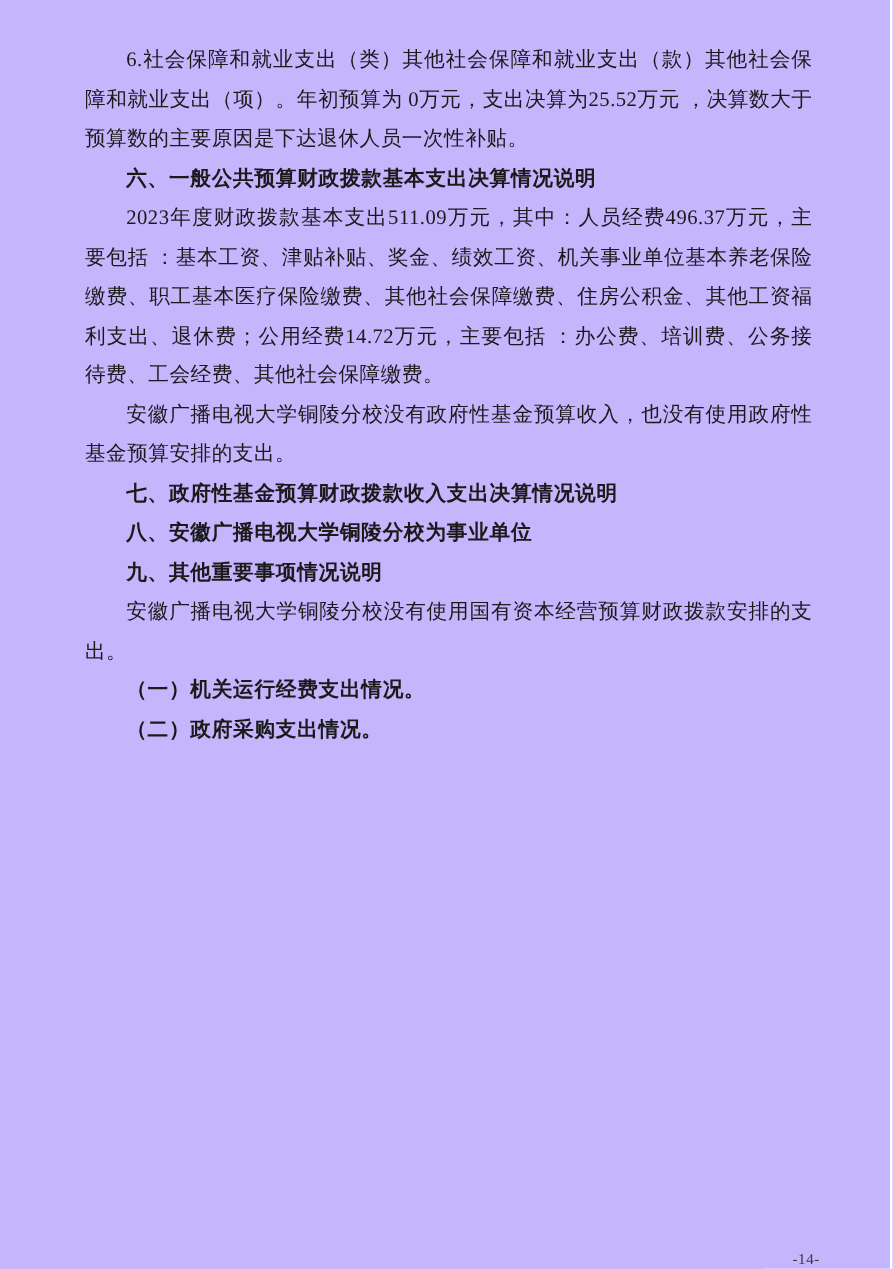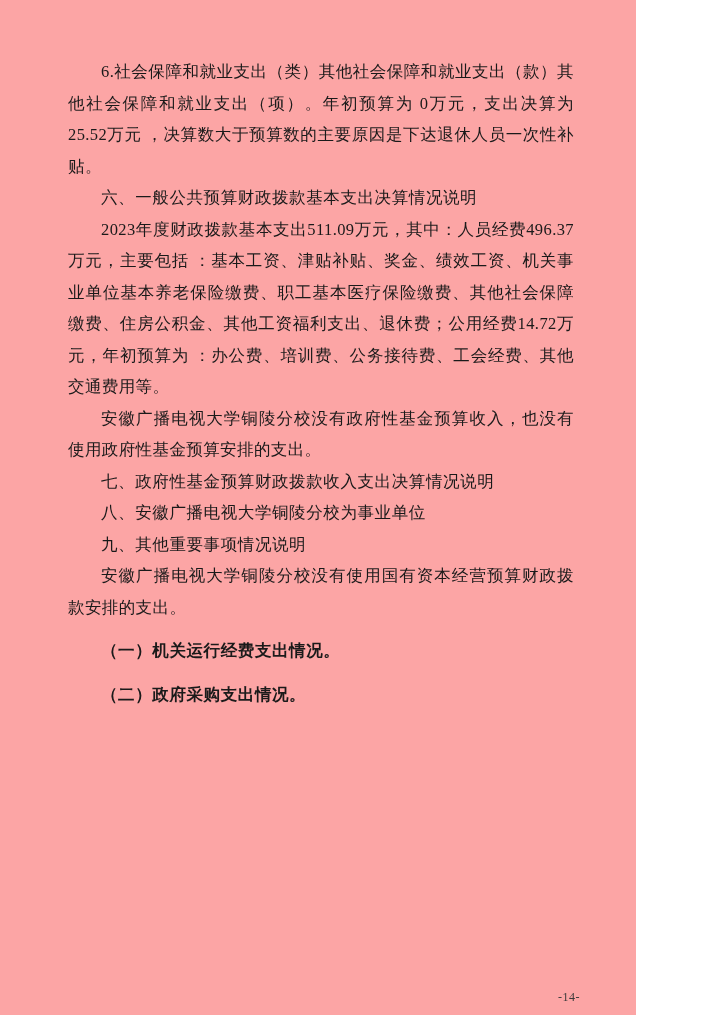--- a/index.html
+++ b/index.html
@@ -9,63 +9,62 @@
   body {
     width: 714px;
     height: 1015px;
     background: #ffffff;
     font-family: "Liberation Serif", serif;
     color: #1a1a1a;
     overflow: hidden;
   }
   .page {
     position: relative;
-    width: 636px;
+    width: 712px;
     height: 1015px;
     box-sizing: border-box;
-    padding: 56px 62px 0 68px;
-    background: #fca5a5;
+    padding: 32px 62px 0 68px;
+    background: #c4b5fd;
   }
   .doc-body {
     font-size: 16.5px;
     line-height: 31.5px;
     text-align: justify;
     text-justify: inter-ideograph;
   }
   .para {
     margin: 0;
     text-indent: 2em;
     letter-spacing: 0.4px;
   }
   .para.heading {
-    font-weight: normal;
+    font-weight: bold;
     letter-spacing: 0.6px;
   }
   .para.subheading {
     font-weight: bold;
     letter-spacing: 0.6px;
-    margin-top: 12px;
   }
   .footer {
     position: absolute;
     right: 56px;
-    bottom: 10px;
+    bottom: 0;
     font-size: 12px;
     color: #3a3a3a;
     letter-spacing: 0.5px;
   }
 </style>
 </head>
 <body>
 
 <div class="page">
   <div class="doc-body">
     <p class="para">6.社会保障和就业支出（类）其他社会保障和就业支出（款）其他社会保障和就业支出（项）。年初预算为 0万元，支出决算为25.52万元 ，决算数大于预算数的主要原因是下达退休人员一次性补贴。</p>
     <p class="para heading">六、一般公共预算财政拨款基本支出决算情况说明</p>
-    <p class="para">2023年度财政拨款基本支出511.09万元，其中：人员经费496.37万元，主要包括 ：基本工资、津贴补贴、奖金、绩效工资、机关事业单位基本养老保险缴费、职工基本医疗保险缴费、其他社会保障缴费、住房公积金、其他工资福利支出、退休费；公用经费14.72万元，年初预算为 ：办公费、培训费、公务接待费、工会经费、其他交通费用等。</p>
+    <p class="para">2023年度财政拨款基本支出511.09万元，其中：人员经费496.37万元，主要包括 ：基本工资、津贴补贴、奖金、绩效工资、机关事业单位基本养老保险缴费、职工基本医疗保险缴费、其他社会保障缴费、住房公积金、其他工资福利支出、退休费；公用经费14.72万元，主要包括 ：办公费、培训费、公务接待费、工会经费、其他社会保障缴费。</p>
     <p class="para">安徽广播电视大学铜陵分校没有政府性基金预算收入，也没有使用政府性基金预算安排的支出。</p>
     <p class="para heading">七、政府性基金预算财政拨款收入支出决算情况说明</p>
     <p class="para heading">八、安徽广播电视大学铜陵分校为事业单位</p>
     <p class="para heading">九、其他重要事项情况说明</p>
     <p class="para">安徽广播电视大学铜陵分校没有使用国有资本经营预算财政拨款安排的支出。</p>
     <p class="para subheading">（一）机关运行经费支出情况。</p>
     <p class="para subheading">（二）政府采购支出情况。</p>
   </div>
   <div class="footer">-14-</div>
 </div>

